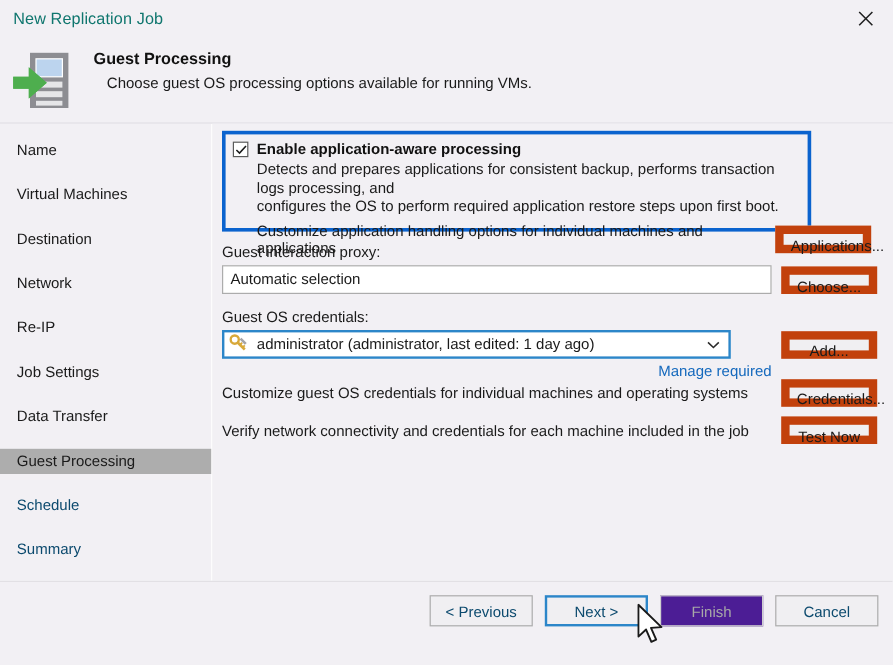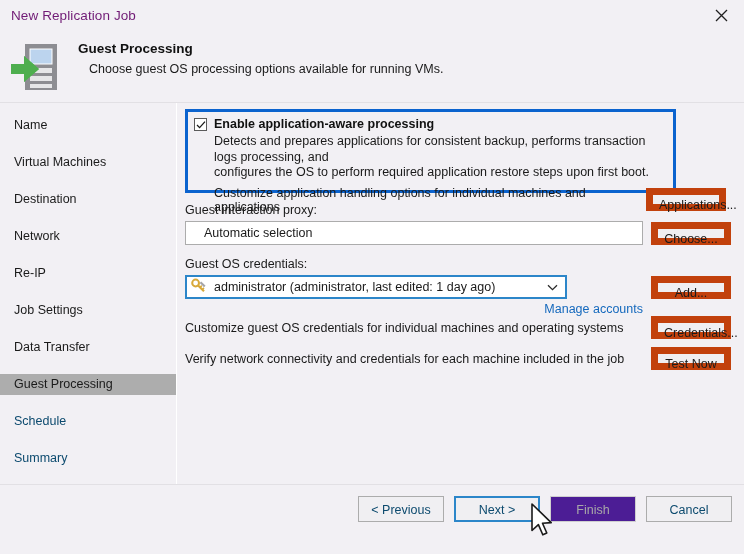--- a/index.html
+++ b/index.html
@@ -20,21 +20,21 @@
   
   .titlebar {
     height: 30px;
     background: #f2f0f4;
     display: flex;
     align-items: center;
     position: relative;
   }
   .titlebar-text {
     font-size: 13.5px;
-    color: #701a75;
+    color: #0f766e;
     padding-left: 11px;
     letter-spacing: 0.1px;
   }
   .close-btn {
     position: absolute;
     right: 0;
     top: 0;
     width: 45px;
     height: 30px;
     display: flex;
@@ -222,26 +222,26 @@
     justify-content: space-between;
   }
   .textbox {
     width: 458px;
     height: 24px;
     border: 1px solid #acacac;
     background: #fff;
     box-sizing: border-box;
     font-size: 12.5px;
     line-height: 22px;
-    padding-left: 18px;
+    padding-left: 6px;
     color: #1a1a1a;
     cursor: text;
   }
   .combobox {
-    width: 382px;
+    width: 424px;
     height: 24px;
     border: 2px solid #2c86c9;
     background: #fff;
     box-sizing: border-box;
     display: flex;
     align-items: center;
     padding-left: 4px;
     cursor: default;
     position: relative;
   }
@@ -436,21 +436,21 @@
           <span class="combo-arrow">
             <svg width="11" height="7" viewBox="0 0 11 7">
               <path d="M1 1.3 L5.5 5.6 L10 1.3" stroke="#2a2a2a" stroke-width="1.3" fill="none"></path>
             </svg>
           </span>
         </div>
         <button class="btn wide">Add...</button>
       </div>
 
       <div class="link-row">
-        <span class="link">Manage accounts</span>
+        <span class="link">Manage required</span>
       </div>
 
       <div class="action-row">
         <span class="action-text">Customize guest OS credentials for individual machines and operating systems</span>
         <button class="btn wide">Credentials...</button>
       </div>
 
       <div class="action-row" style="margin-top:8px;">
         <span class="action-text">Verify network connectivity and credentials for each machine included in the job</span>
         <button class="btn wide">Test Now</button>

